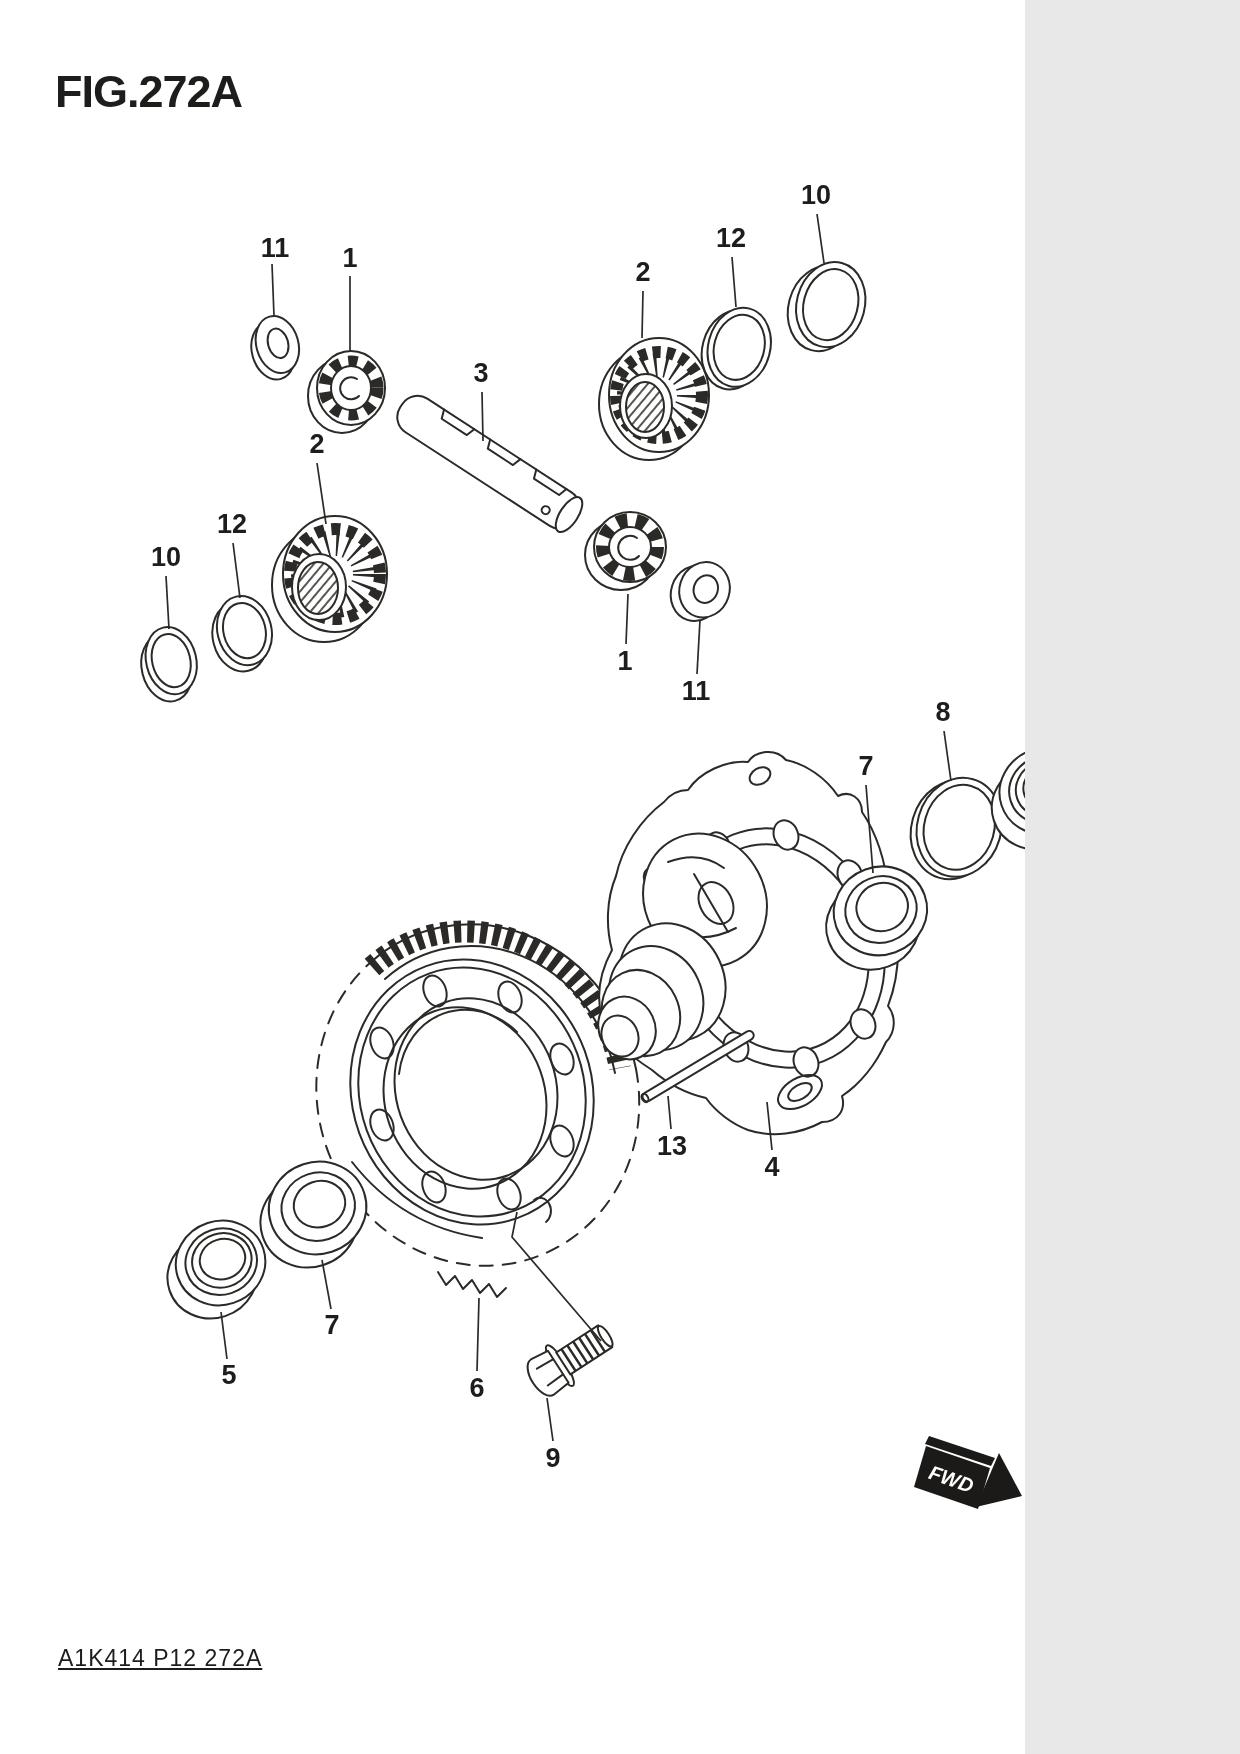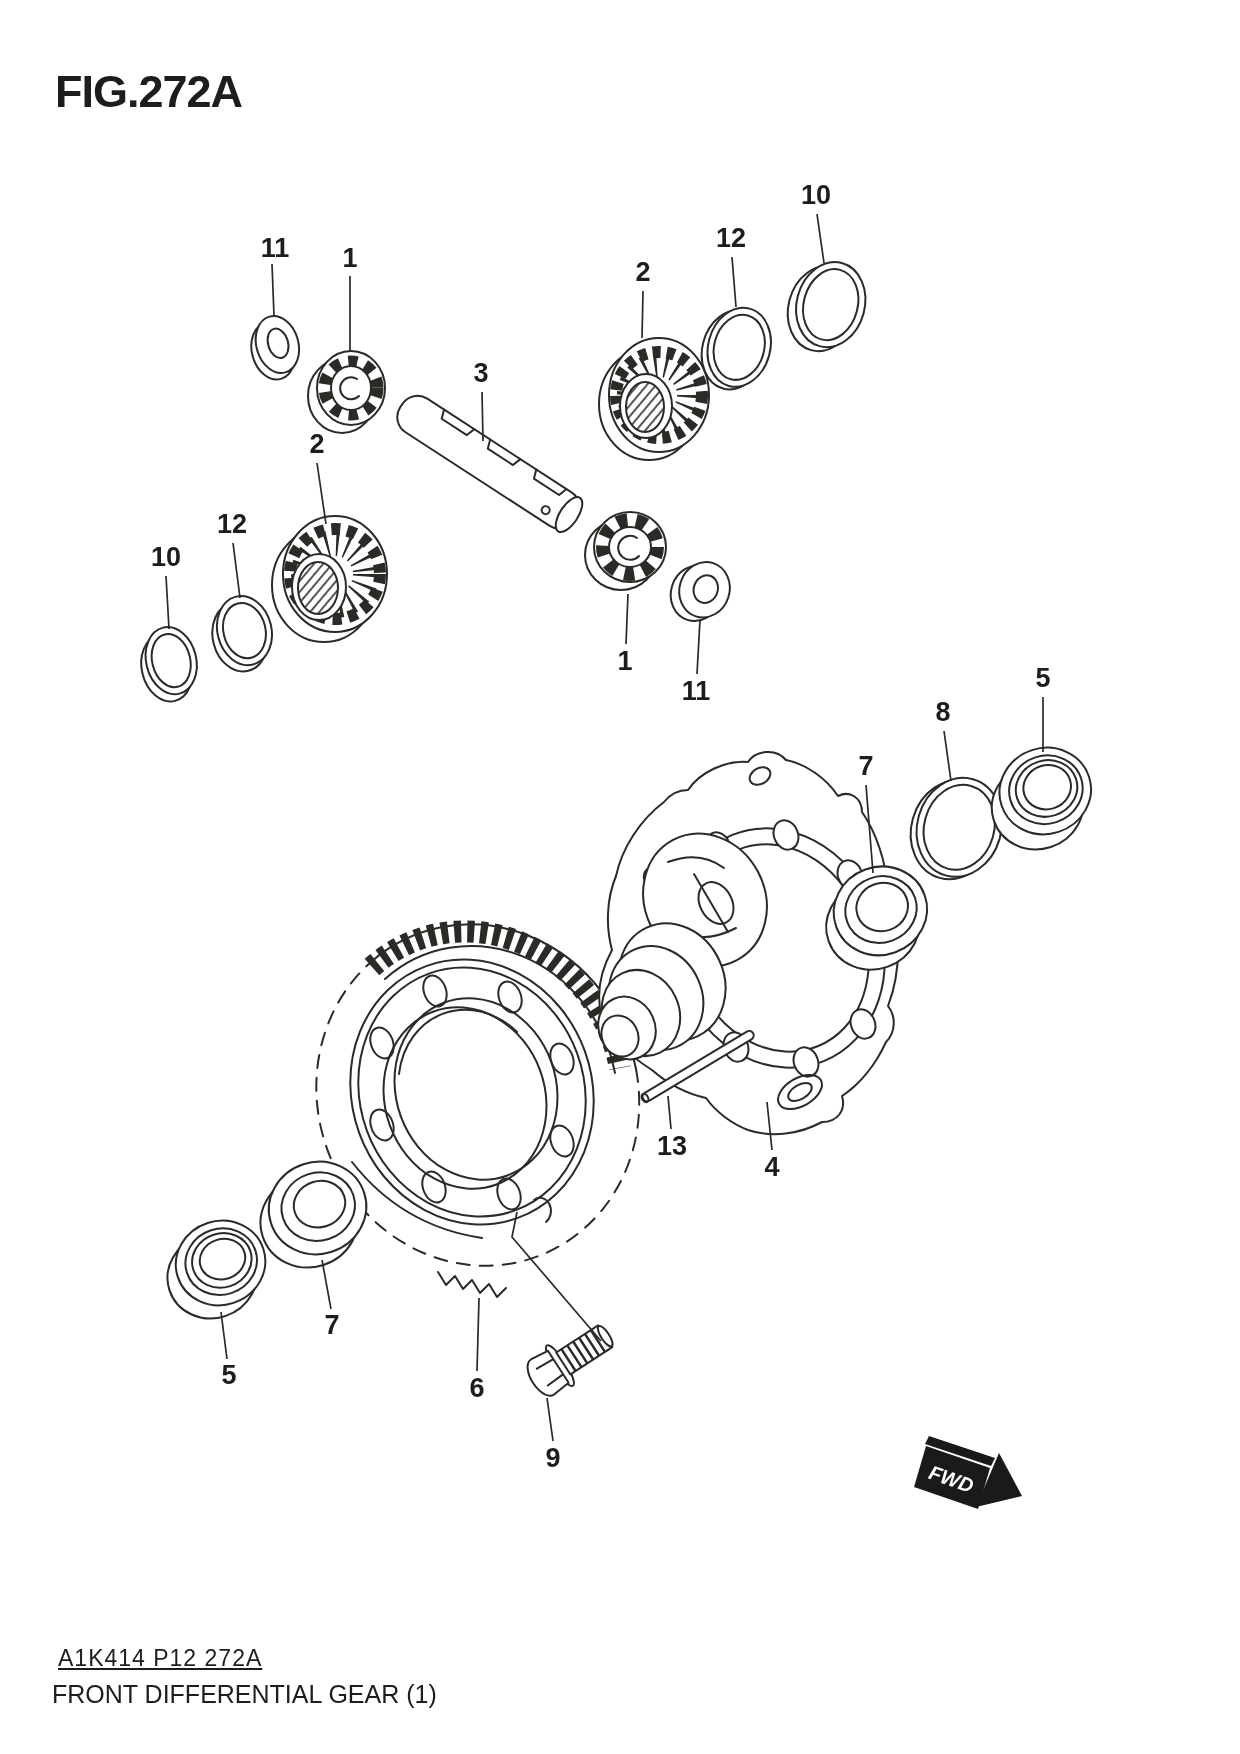--- a/index.html
+++ b/index.html
@@ -1,16 +1,16 @@
 <!DOCTYPE html>
 <html><head>
 <meta charset="utf-8">
 <style>
   html,body{margin:0;padding:0;background:#e8e8e8;}
-  .page{position:relative;width:1240px;height:1754px;background:#ffffff;overflow:hidden;
+  .page{position:relative;width:1025px;height:1754px;background:#ffffff;overflow:hidden;
         font-family:"Liberation Sans",sans-serif;color:#1f1d1b;}
   .title{position:absolute;left:55px;top:66px;font-size:45px;font-weight:600;letter-spacing:-1px;}
   .footer-code{position:absolute;left:58px;top:1645px;font-size:23px;letter-spacing:1px;text-decoration:underline;}
   .footer-caption{position:absolute;left:52px;top:1680px;font-size:25px;}
   svg.diagram{position:absolute;left:0;top:0;}
   .ln{fill:none;stroke:#2c2a27;stroke-width:2;stroke-linecap:round;stroke-linejoin:round;}
   .wh{fill:#ffffff;stroke:#2c2a27;stroke-width:2;stroke-linejoin:round;}
   .teeth{fill:none;stroke:#2c2a27;}
   .leader{fill:none;stroke:#2c2a27;stroke-width:1.7;}
   .callout{font:600 27px "Liberation Sans",sans-serif;fill:#1f1d1b;text-anchor:middle;}
@@ -277,14 +277,13 @@
 
     <g>
       <polygon class="dk" points="929,1436 995,1458 991,1466 925,1444"></polygon>
       <polygon class="dk" points="926,1446 990,1468 978,1509 914,1487"></polygon>
       <polygon class="dk" points="999,1453 1022,1496 976,1507"></polygon>
       <text x="951" y="1486" transform="rotate(19 951 1480)" style="font:700 20px 'Liberation Sans',sans-serif;font-style:italic;fill:#ffffff;text-anchor:middle;">FWD</text>
     </g>
   </svg>
 
   <div class="footer-code">A1K414 P12 272A</div>
-  <div class="footer-caption">FRONT DIFFERENTIAL GEAR (1)</div>
 </div>
 
 </body></html>

